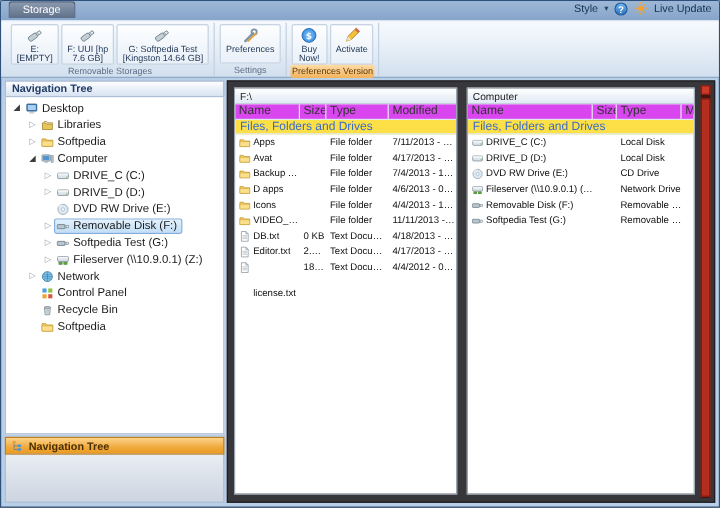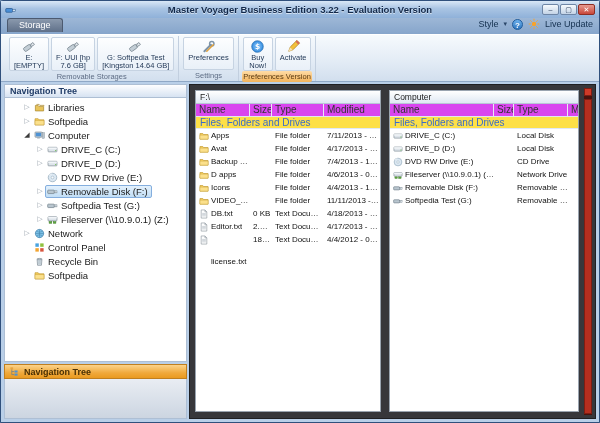--- a/index.html
+++ b/index.html
@@ -69,34 +69,20 @@
   .f-ic{width:10px;height:10px;flex:none}
   .fc-mod{flex:1}
 
   .icn svg,[data-icon] svg{width:100%;height:100%;display:block}
 </style>
 </head>
 <body>
 
 <div class="window">
 
-  <div class="titlebar">
-    <span class="app-icon" data-icon="app">
-        <svg viewBox="0 0 16 16">
-          <rect x="1" y="6" width="9" height="5" rx="1" fill="#4a90d9" stroke="#2a5a90"></rect>
-          <rect x="10" y="7" width="4" height="3" fill="#cfe0ee" stroke="#2a5a90" stroke-width="0.7"></rect>
-        </svg>
-      </span>
-    <div class="title-text">Master Voyager Business Edition 3.22 - Evaluation Version</div>
-    <div class="winbtns">
-      <div class="winbtn">–</div>
-      <div class="winbtn">▢</div>
-      <div class="winbtn close">✕</div>
-    </div>
-  </div>
 
   <div class="tabrow">
     <div class="tab">Storage</div>
     <div class="tabrow-right">
       <span>Style</span>
       <span class="chev">▾</span>
       <span class="help">?</span>
       <span class="sun" data-icon="sun">
           <svg viewBox="0 0 16 16">
             <circle cx="8" cy="8" r="3" fill="#f7a32b"></circle>
@@ -201,20 +187,32 @@
           <div class="rlabel">Preferences Version</div>
         </div>
       </div>
   </div>
 
   <div class="bodyrow">
 
     <div class="sidebar">
       <div class="sb-header">Navigation Tree</div>
       <div class="tree" id="nav-tree">
+          <div class="titem" style="padding-left: 4px;">
+            <span class="arrow open">◢</span>
+            <span class="t-body">
+              <span class="t-ic"><svg viewBox="0 0 16 16">
+                  <rect x="2" y="2.5" width="12" height="8.5" rx="0.8" fill="#4584c8" stroke="#27537f"></rect>
+                  <rect x="3.2" y="3.7" width="9.6" height="6" fill="#a8d0f0"></rect>
+                  <rect x="6.5" y="11" width="3" height="1.6" fill="#93a1ae"></rect>
+                  <rect x="4.8" y="12.6" width="6.4" height="1.2" fill="#b6c0c9"></rect>
+                </svg></span>
+              <span>Desktop</span>
+            </span>
+          </div>
           <div class="titem" style="padding-left: 17px;">
             <span class="arrow">▷</span>
             <span class="t-body">
               <span class="t-ic"><svg viewBox="0 0 16 16">
                   <path d="M3.5 3.5h4l1 1.4h6V6" fill="none" stroke="#a8862c"></path>
                   <path d="M2 5h4l1 1.4h7V13H2z" fill="#e8c45c" stroke="#a8862c"></path>
                 </svg></span>
               <span>Libraries</span>
             </span>
           </div>

